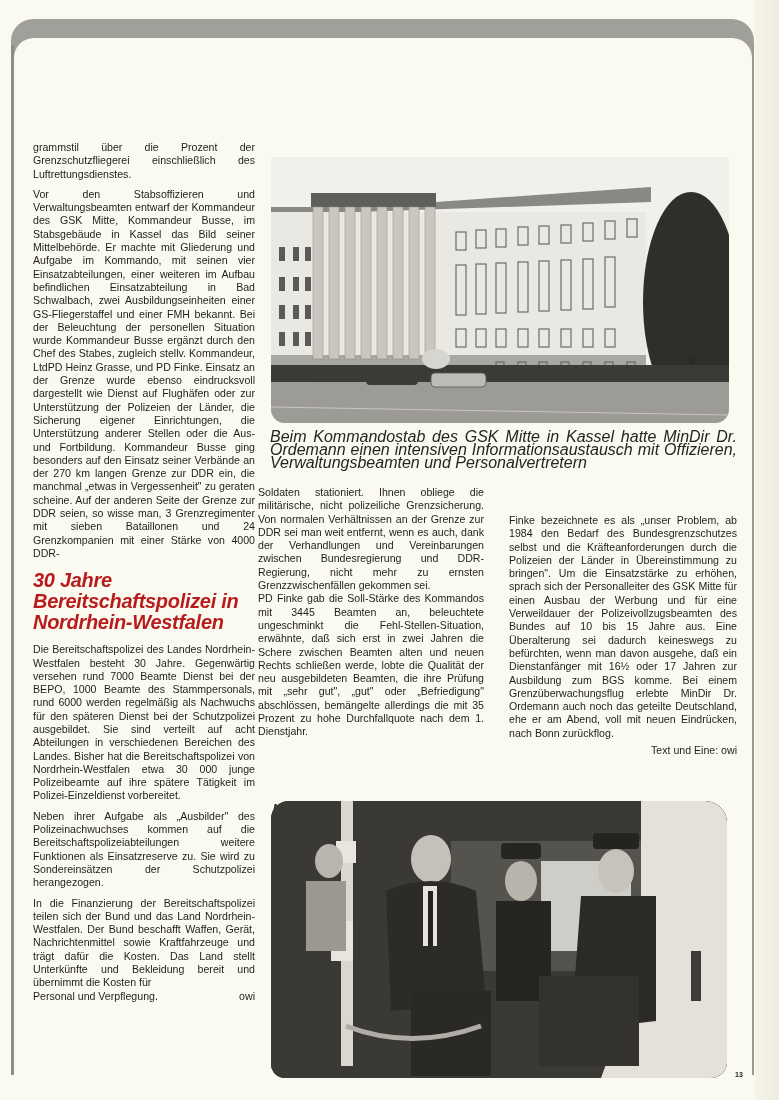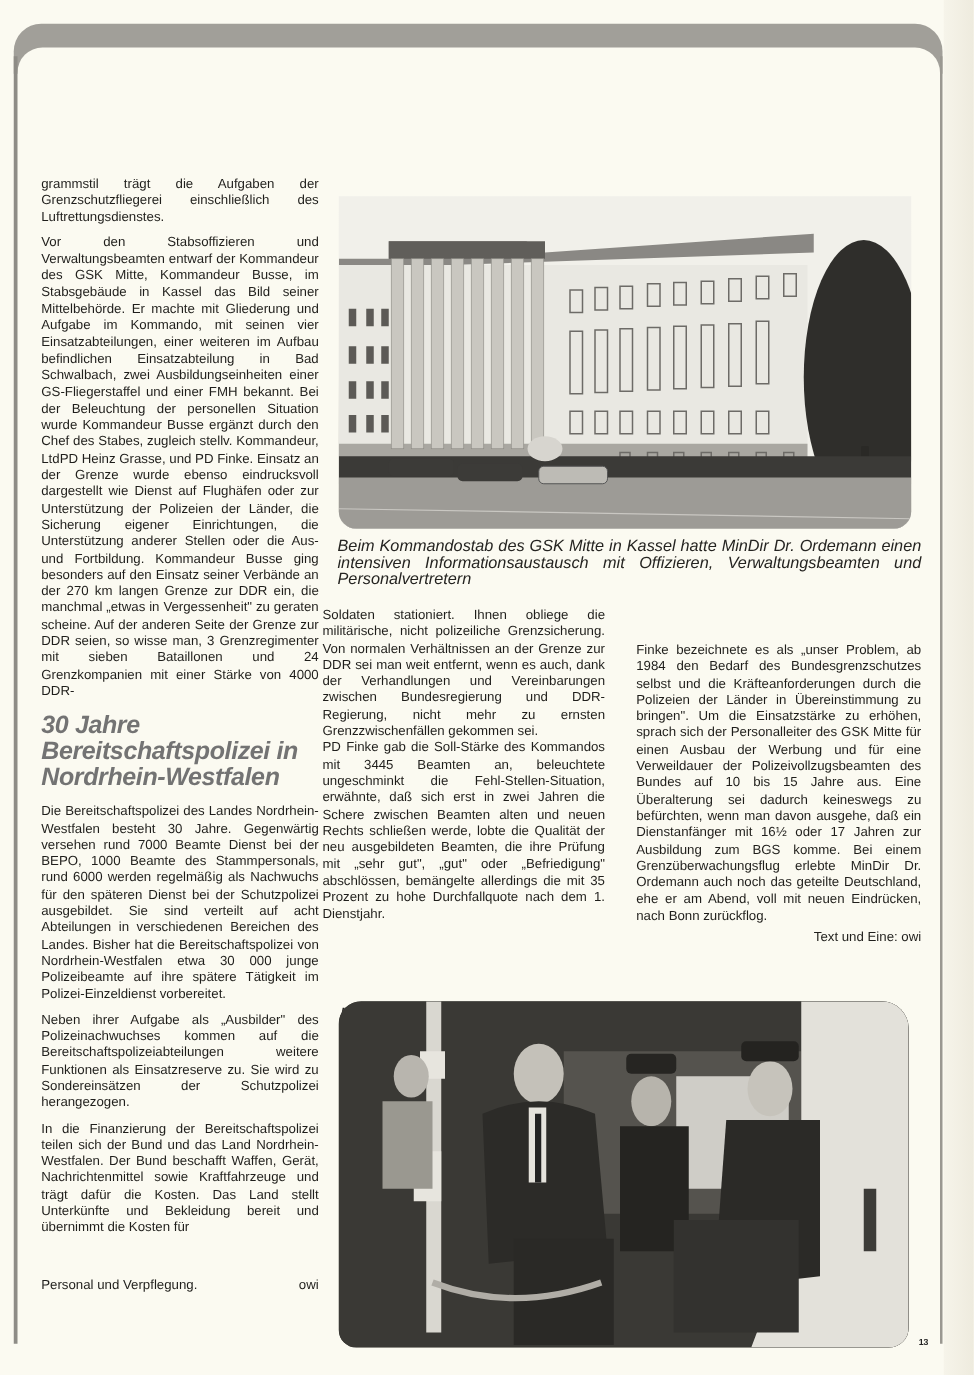--- a/index.html
+++ b/index.html
@@ -47,27 +47,27 @@
     .col p.tight { margin-bottom: 0; }
     .col-left { left: 33px; top: 141px; width: 222px; }
     .col-mid { left: 258px; top: 486px; width: 226px; }
     .col-right { left: 509px; top: 514px; width: 228px; }
     .headline {
       font-family: "Liberation Sans", sans-serif;
       font-weight: 900; font-style: italic;
       font-size: 20px; line-height: 21px;
       letter-spacing: -0.3px;
       margin: 10px 0 10px 0;
-      color: #737373;
+      color: #b91c1c;
       text-align: left;
     }
     .signature-right { text-align: right; margin-top: 4px; }
-    .owi-line { display: flex; justify-content: space-between; margin-top: 32px; }
+    .owi-line { display: flex; justify-content: space-between; }
     .caption {
-      position: absolute; font-style: italic; font-size: 13px; line-height: 13px;
+      position: absolute; font-style: italic; font-size: 16px; line-height: 13px;
       color: #252421;
     }
     .caption-top { left: 270px; top: 430px; width: 467px; text-align: justify; }
     .caption-bottom { left: 272px; top: 780px; width: 470px; margin-top: 24px; }
     .photo {
       position: absolute; overflow: hidden;
     }
     .photo-building {
       left: 271px; top: 157px; width: 458px; height: 266px;
       background: linear-gradient(180deg, #f2f1ec 0%, #f0efe9 18%, #e7e5df 55%, #b9b7b2 78%, #8f8d88 100%);
@@ -87,21 +87,21 @@
 <body>
 
 <div class="page">
   <div class="right-edge"></div>
   <div class="top-band"></div>
   <div class="top-band-inner"></div>
   <div class="frame-left"></div>
   <div class="frame-right"></div>
 
   <div class="col col-left">
-    <p>grammstil trägt die Aufgaben der Grenzschutzfliegerei einschließlich des Luftrettungsdienstes.</p>
+    <p>grammstil über die Prozent der Grenzschutzfliegerei einschließlich des Luftrettungsdienstes.</p>
     <p class="tight">Vor den Stabsoffizieren und Verwaltungsbeamten entwarf der Kommandeur des GSK Mitte, Kommandeur Busse, im Stabsgebäude in Kassel das Bild seiner Mittelbehörde. Er machte mit Gliederung und Aufgabe im Kommando, mit seinen vier Einsatzabteilungen, einer weiteren im Aufbau befindlichen Einsatzabteilung in Bad Schwalbach, zwei Ausbildungseinheiten einer GS-Fliegerstaffel und einer FMH bekannt. Bei der Beleuchtung der personellen Situation wurde Kommandeur Busse ergänzt durch den Chef des Stabes, zugleich stellv. Kommandeur, LtdPD Heinz Grasse, und PD Finke. Einsatz an der Grenze wurde ebenso eindrucksvoll dargestellt wie Dienst auf Flughäfen oder zur Unterstützung der Polizeien der Länder, die Sicherung eigener Einrichtungen, die Unterstützung anderer Stellen oder die Aus- und Fortbildung. Kommandeur Busse ging besonders auf den Einsatz seiner Verbände an der 270 km langen Grenze zur DDR ein, die manchmal „etwas in Vergessenheit" zu geraten scheine. Auf der anderen Seite der Grenze zur DDR seien, so wisse man, 3 Grenzregimenter mit sieben Bataillonen und 24 Grenzkompanien mit einer Stärke von 4000 DDR-</p>
 
     <h2 class="headline">30 Jahre Bereitschaftspolizei in Nordrhein-Westfalen</h2>
 
     <p>Die Bereitschaftspolizei des Landes Nordrhein-Westfalen besteht 30 Jahre. Gegenwärtig versehen rund 7000 Beamte Dienst bei der BEPO, 1000 Beamte des Stammpersonals, rund 6000 werden regelmäßig als Nachwuchs für den späteren Dienst bei der Schutzpolizei ausgebildet. Sie sind verteilt auf acht Abteilungen in verschiedenen Bereichen des Landes. Bisher hat die Bereitschaftspolizei von Nordrhein-Westfalen etwa 30 000 junge Polizeibeamte auf ihre spätere Tätigkeit im Polizei-Einzeldienst vorbereitet.</p>
     <p>Neben ihrer Aufgabe als „Ausbilder" des Polizeinachwuchses kommen auf die Bereitschaftspolizeiabteilungen weitere Funktionen als Einsatzreserve zu. Sie wird zu Sondereinsätzen der Schutzpolizei herangezogen.</p>
     <p class="tight">In die Finanzierung der Bereitschaftspolizei teilen sich der Bund und das Land Nordrhein-Westfalen. Der Bund beschafft Waffen, Gerät, Nachrichtenmittel sowie Kraftfahrzeuge und trägt dafür die Kosten. Das Land stellt Unterkünfte und Bekleidung bereit und übernimmt die Kosten für</p>
     <div class="owi-line">
       <span>Personal und Verpflegung.</span>
       <span>owi</span>

